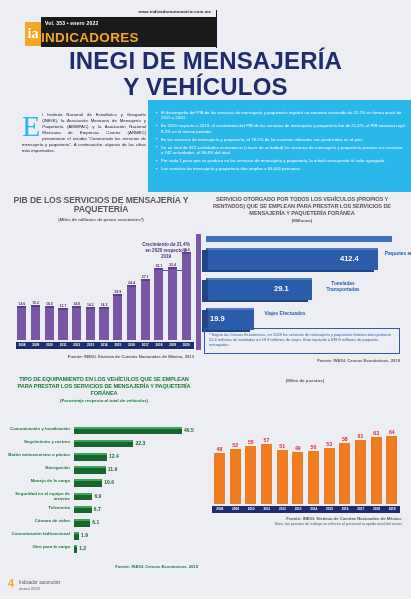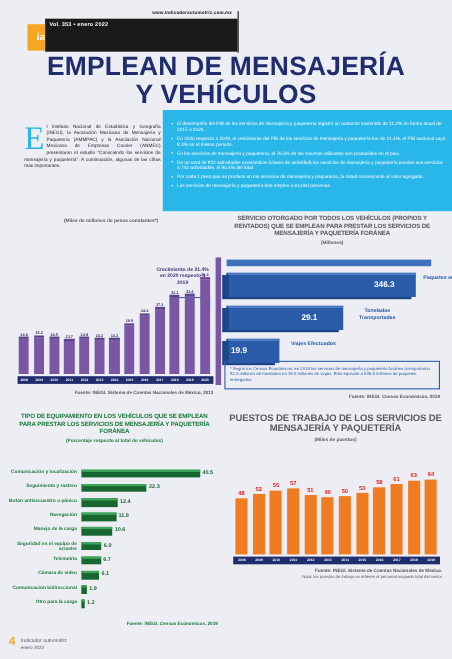--- a/index.html
+++ b/index.html
@@ -9,21 +9,21 @@
     background:#eceef3;
     position:relative;
     overflow:hidden;
   }
   
   .hdr { position:absolute; left:0; top:0; width:411px; height:100px; background:#eceef3; }
   .hdr-band { position:absolute; left:41px; top:17px; width:175px; height:30px; background:#1a1a1a; }
   .hdr-url { position:absolute; right:200px; top:9px; font-size:4.2px; color:#1a1a1a; letter-spacing:.15px; font-weight:bold; white-space:nowrap; }
   .hdr-vol { position:absolute; left:4px; top:3px; font-size:5px; color:#ffffff; font-weight:bold; letter-spacing:.2px; white-space:nowrap; }
   .hdr-ind { position:absolute; left:41px; top:30px; font-size:13.5px; color:#f5a623; font-weight:bold; letter-spacing:.3px; }
-  .logo-ia { position:absolute; left:25px; top:22px; width:16px; height:24px; background:#f5a623; color:#ffffff; font-weight:bold; font-size:10px; text-align:right; line-height:24px; font-family:"Liberation Serif", serif; }
+  .logo-ia { position:absolute; left:25px; top:22px; width:16px; height:24px; background:#f5a623; color:#ffffff; font-weight:bold; font-size:14px; text-align:center; line-height:24px; font-family:"Liberation Serif", serif; }
   .hdr-rule { position:absolute; left:216px; top:10px; width:1.4px; height:38px; background:#1a1a1a; }
 
   .title-main { position:absolute; left:0; top:48px; width:411px; text-align:center;
     font-size:24px; font-weight:bold; color:#1f2d6e; letter-spacing:.2px; line-height:25px; }
   .title-sub { position:absolute; left:0; top:73px; width:411px; text-align:center;
     font-size:24px; font-weight:bold; color:#1f2d6e; letter-spacing:.2px; }
 
   
   .intro-blue { position:absolute; left:148px; top:100px; width:263px; height:92px; background:#29b6e8; }
   .intro-left { position:absolute; left:22px; top:112px; width:124px; font-size:4.3px; line-height:6px; color:#1a1a2e; text-align:justify; }
@@ -91,39 +91,41 @@
 </head>
 <body>
 
 <div class="hdr">
   <div class="hdr-band"></div>
   <div class="hdr-url">www.indicadorautomotriz.com.mx</div>
   <div class="logo-ia">ia</div>
   <div class="hdr-band" style="background:transparent;">
     <div class="hdr-vol">Vol. 353 • enero 2022</div>
   </div>
+  <div class="hdr-ind">INDICADORES</div>
   <div class="hdr-rule"></div>
 </div>
-<div class="title-main">EMPLEAN DE MENSAJERÍA</div>
+<div class="title-main">INEGI DE MENSAJERÍA</div>
 <div class="title-sub">Y VEHÍCULOS</div>
 
 <div class="intro-blue"></div>
 <div class="intro-left">
   <span class="dropcap">E</span><span>l Instituto Nacional de Estadística y Geografía (INEGI), la Asociación Mexicana de Mensajería y Paquetería (AMMPAC) y la Asociación Nacional Mexicana de Empresas Courier (ANMEC) presentaron el estudio “Conociendo los servicios de mensajería y paquetería”. A continuación, algunas de las cifras más importantes.</span>
 </div>
 <ul class="bullets">
     <li>El desempeño del PIB de los servicios de mensajería y paquetería registró un aumento sostenido de 11.2% en forma anual de 2015 a 2020.</li>
     <li>En 2020 respecto a 2019, el crecimiento del PIB de los servicios de mensajería y paquetería fue de 21.4%, el PIB nacional cayó 8.3% en el mismo periodo.</li>
     <li>En los servicios de mensajería y paquetería, el 76.5% de los insumos utilizados son producidos en el país.</li>
     <li>De un total de 922 actividades económicas (clases de actividad) los servicios de mensajería y paquetería prestan sus servicios a 742 actividades, el 90.4% del total.</li>
     <li>Por cada 1 peso que se produce en los servicios de mensajería y paquetería, la mitad corresponde al valor agregado.</li>
     <li>Los servicios de mensajería y paquetería dan empleo a 64,000 personas.</li>
   </ul>
 
 <div class="panel" id="p1">
+  <div class="ptitle">PIB DE LOS SERVICIOS DE MENSAJERÍA Y PAQUETERÍA</div>
   <div class="psub">(Miles de millones de pesos constantes*)</div>
   <div class="note-grow">Crecimiento de 21.4% en 2020 respecto a 2019</div>
   <div class="brace"></div>
   <div class="plot">
       <div class="v-bar" style="left: 1.3px; height: 31.981px;">
         <div class="vb-top"></div>
       </div>
       <div class="v-lab" style="left: -2.1px; top: 58.019px;">14.6</div>
       <div class="v-bar" style="left: 14.9923px; height: 33.2952px;">
         <div class="vb-top"></div>
@@ -194,21 +196,21 @@
 
 <div class="panel" id="p2">
   <div class="vside"></div>
   <div class="ptitle" style="font-size:5.6px;line-height:6.8px;padding:0 14px;">SERVICIO OTORGADO POR TODOS LOS VEHÍCULOS (PROPIOS Y RENTADOS) QUE SE EMPLEAN PARA PRESTAR LOS SERVICIOS DE MENSAJERÍA Y PAQUETERÍA FORÁNEA</div>
   <div class="psub">(Millones)</div>
   <div class="topbar"></div>
   <div class="body">
       <div class="fbar-wrap">
         <div class="fbar-shadow" style="width: 172px;"></div>
         <div class="fbar" style="width: 172px;"></div>
-        <div class="fval" style="left: 138px;">346.3</div>
+        <div class="fval" style="left: 138px;">412.4</div>
         <div class="flab" style="left: 182px;">Paquetes entregados</div>
       </div>
       <div class="fbar-wrap">
         <div class="fbar-shadow" style="width: 106px;"></div>
         <div class="fbar" style="width: 106px;"></div>
         <div class="fval" style="left: 72px;">29.1</div>
         <div class="flab" style="left: 116px;">Toneladas Transportadas</div>
       </div>
       <div class="fbar-wrap">
         <div class="fbar-shadow" style="width: 48px;"></div>
@@ -273,21 +275,20 @@
       <div class="hrow">
         <div class="hlab">Otro para la carga</div>
         <div class="hbar" style="width: 3.2px;"></div>
         <div class="hval" style="left: 71.2px;">1.2</div>
       </div>
     </div>
   <div class="src" style="position:absolute;left:4px;top:188px;width:188px;color:#1b7a3c;">Fuente: INEGI. Censos Económicos, 2019</div>
 </div>
 
 <div class="panel" id="p4">
-  <div class="ptitle">PUESTOS DE TRABAJO DE LOS SERVICIOS DE MENSAJERÍA Y PAQUETERÍA</div>
   <div class="psub">(Miles de puestos)</div>
   <div class="plot">
       <div class="o-bar" style="left: 2px; height: 50.7429px;"></div>
       <div class="o-lab" style="left: -0.5px; top: 22.2571px;">48</div>
       <div class="o-bar" style="left: 17.6667px; height: 54.9714px;"></div>
       <div class="o-lab" style="left: 15.1667px; top: 18.0286px;">52</div>
       <div class="o-bar" style="left: 33.3333px; height: 58.1429px;"></div>
       <div class="o-lab" style="left: 30.8333px; top: 14.8571px;">55</div>
       <div class="o-bar" style="left: 49px; height: 60.2571px;"></div>
       <div class="o-lab" style="left: 46.5px; top: 12.7429px;">57</div>

